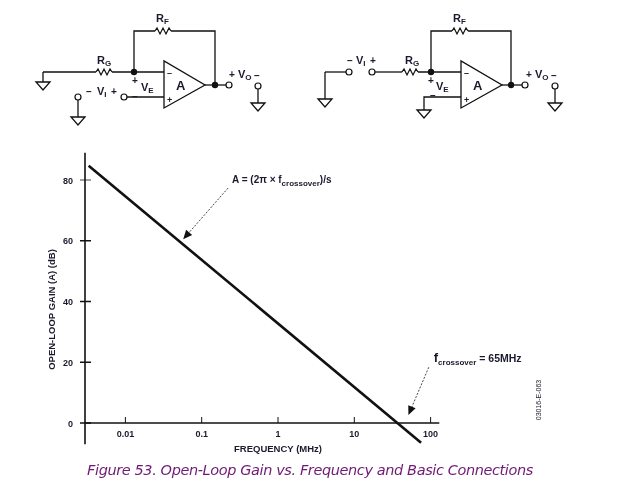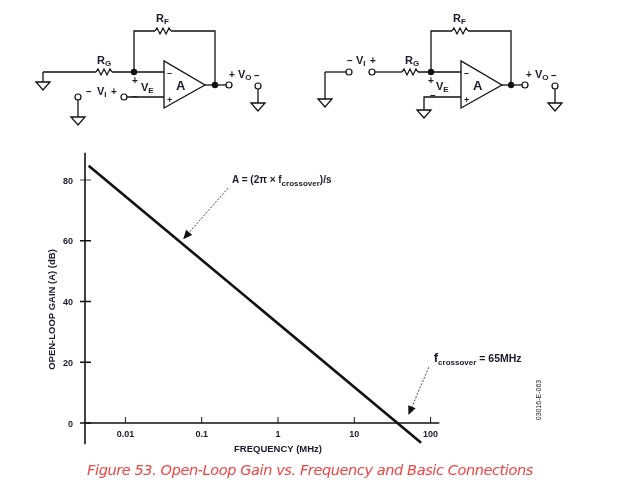--- a/index.html
+++ b/index.html
@@ -1,20 +1,20 @@
 <!DOCTYPE html>
 <html><head>
 <meta charset="utf-8">
 <style>
   html, body { margin: 0; padding: 0; background: #ffffff; }
   body { width: 620px; height: 491px; position: relative; overflow: hidden; font-family: "Liberation Sans", sans-serif; }
   #schem, #chart { position: absolute; left: 0; top: 0; }
   .lbl { font-family: "Liberation Sans", sans-serif; font-weight: bold; fill: #1a1a2e; }
   .caption { position: absolute; left: 0; width: 620px; top: 462px; text-align: center;
-             font-family: "DejaVu Sans", sans-serif; font-style: italic; font-size: 14.5px; color: #ef4444; letter-spacing: -0.4px; }
+             font-family: "DejaVu Sans", sans-serif; font-style: italic; font-size: 14.5px; color: #701a75; letter-spacing: -0.4px; }
 </style>
 </head>
 <body>
 
 <svg id="schem" width="620" height="150">
   <defs>
     <g id="gnd">
       <path d="M-7,0 L7,0 L0,8 Z" fill="none" stroke="#111" stroke-width="1.3"></path>
     </g>
   </defs>

